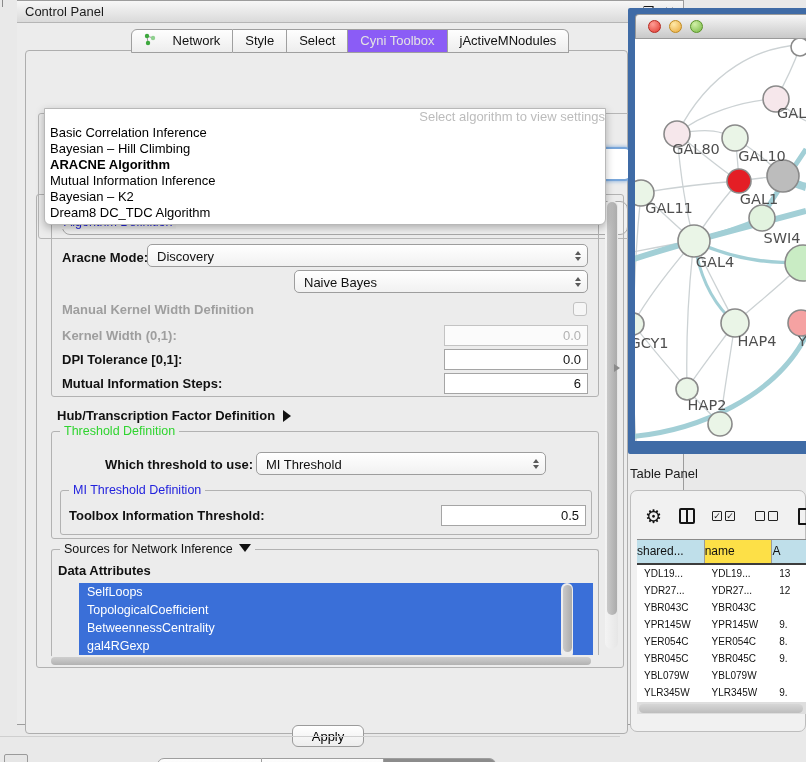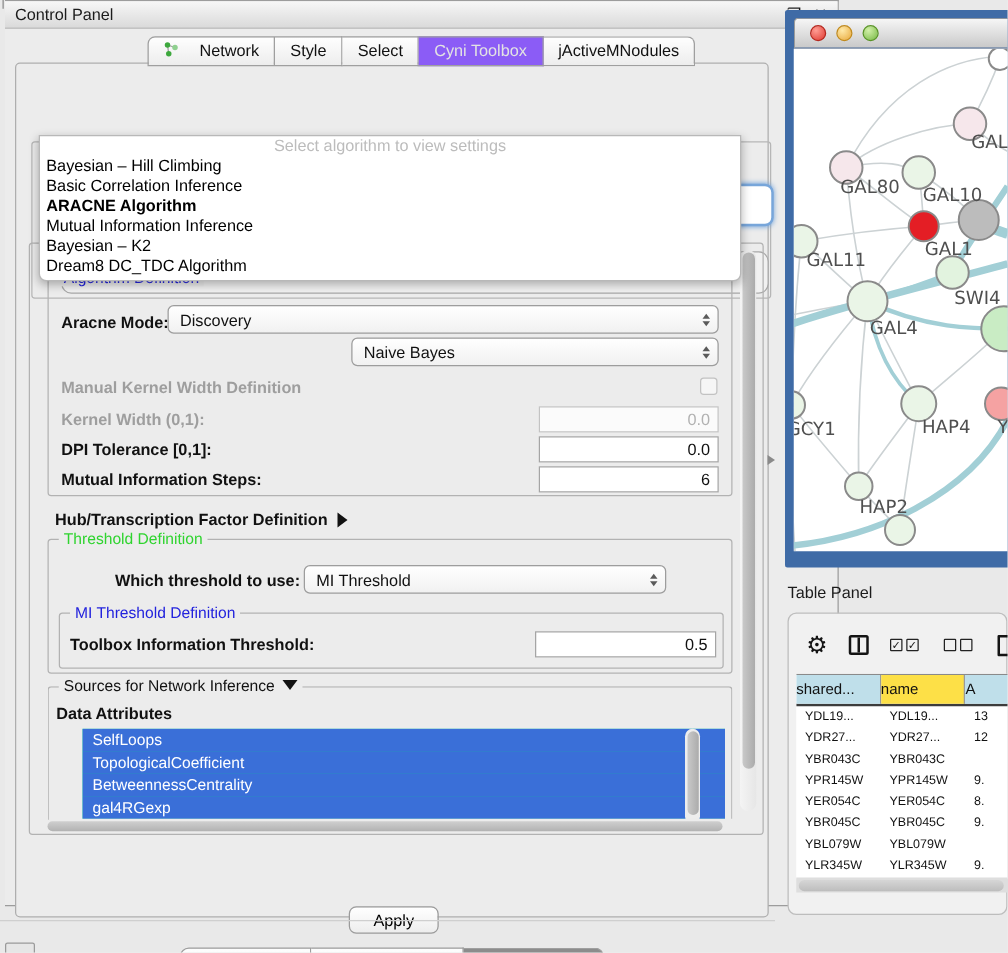--- a/index.html
+++ b/index.html
@@ -2,21 +2,21 @@
 <html style="--sel-blue: #3a6fd8; --title-blue: #2222dd; --title-green: #2fd42f; --edge-teal: #a2cfd6; --edge-gray: #ccd2d4; --header-blue: #bfdfea;"><head>
 <meta charset="utf-8">
 <style>
   html,body{margin:0;padding:0}
   body{width:806px;height:762px;position:relative;overflow:hidden;background:#e9e9e9;
        font-family:"Liberation Sans","DejaVu Sans",sans-serif;color:#111;
        -webkit-font-smoothing:antialiased}
   .abs{position:absolute}
 
   
-  #cp{left:4px;top:8;width:667px;height:725px;background:#ececec;border:1px solid #9c9c9c;
+  #cp{left:17px;top:8;width:667px;height:725px;background:#ececec;border:1px solid #9c9c9c;
       border-left:none;box-sizing:border-box}
   #cp-titlebar{left:0;top:0;right:0;height:22px;background:linear-gradient(#f7f7f7,#dadada);
       border-bottom:1px solid #b5b5b5;display:flex;align-items:center;padding:0 8px;box-sizing:border-box}
   #cp-title{font-size:13px;color:#1c1c1c}
   #cp-winbtns{margin-left:auto;display:flex;gap:10px;font-size:13px;color:#1a1a1a}
   #cp-winbtns .wb{cursor:default;font-weight:bold}
 
   
   #top-tabs{top:28px;left:0;right:0;display:flex;justify-content:center;z-index:6}
   .tab{display:flex;gap:17px;padding:3px 12px 4px;font-size:13px;
@@ -32,21 +32,21 @@
   
   #inf-box{left:12px;top:62px;width:592px;height:126px;border:1px solid #b6b6b6;border-radius:3px}
   #inf-combo-focus{left:556px;top:96px;width:46px;height:30px;background:#fff;border:2px solid #78a6da;
       border-radius:7px;box-shadow:0 0 4px #78a6da}
   #inf-combo2{left:36px;top:150px;width:566px;height:34px;background:#f1f1f1;border:1px solid #a8a8a8;
       border-radius:8px;font-size:13px;color:#c0c0c0;line-height:32px;padding-left:12px;box-sizing:border-box}
 
   
   #dd{left:18px;top:57px;width:560px;height:115px;background:#fff;border:1px solid #b8b8b8;
       border-radius:0 0 6px 6px;box-shadow:0 3px 8px rgba(0,0,0,.28);z-index:50}
-  #dd-ph{height:16px;text-align:center;color:#bcbcbc;font-size:13px;line-height:15px}
+  #dd-ph{height:16px;text-align:right;color:#bcbcbc;font-size:13px;line-height:15px}
   .dd-item{height:16px;line-height:16px;font-size:13px;padding-left:5px;color:#000;cursor:pointer}
   .dd-item.bold{font-weight:bold}
 
   
   .grp{position:absolute;border:1px solid #b2b2b2;border-radius:3px;box-sizing:border-box}
   .grp-ttl{position:absolute;top:-8px;left:8px;background:#ececec;padding:0 4px;font-size:12.5px;white-space:nowrap}
   .ttl-blue{color:var(--title-blue)}
   .ttl-green{color:var(--title-green)}
 
   .lbl{position:absolute;font-size:13px;font-weight:bold;white-space:nowrap}
@@ -64,21 +64,21 @@
   .field.dis{color:#b2b2b2;border-color:#c3c3c3;background:#fbfbfb}
   .cb{position:absolute;width:14px;height:14px;border:1px solid #c2c2c2;border-radius:3px;background:#f6f6f6;box-sizing:border-box}
 
   
   .vsb{position:absolute;background:linear-gradient(90deg,#f4f4f4,#e6e6e6);border-radius:7px}
   .vsb .thumb{position:absolute;left:1.5px;right:1.5px;background:linear-gradient(90deg,#c9c9c9,#ababab);border-radius:6px}
   .hsb{position:absolute;background:#ececec;border-radius:6px}
   .hsb .thumb{position:absolute;top:1.5px;bottom:1.5px;background:linear-gradient(#cfcfcf,#b2b2b2);border-radius:6px}
 
   
-  #attr-list{left:42px;top:388px;width:514px;height:78px;background:#14b8a6;overflow:hidden}
+  #attr-list{left:42px;top:388px;width:514px;height:78px;background:#5eead4;overflow:hidden}
   .attr-item{height:18px;line-height:18px;font-size:12.5px;color:#fff;background:var(--sel-blue);padding-left:8px}
 
   
   .arrow-r{display:inline-block;width:0;height:0;border-top:6px solid transparent;border-bottom:6px solid transparent;
       border-left:8px solid #111;vertical-align:-2px;margin-left:8px}
   .arrow-d{display:inline-block;width:0;height:0;border-left:6px solid transparent;border-right:6px solid transparent;
       border-top:8px solid #111;vertical-align:1px;margin-left:6px}
 
   
   #apply{left:266px;top:674px;width:72px;height:22px;background:linear-gradient(#ffffff,#ededed);
@@ -179,22 +179,22 @@
     </div>
 
   <div id="content" class="abs">
     <div id="inf-box" class="abs grp"></div>
     <div id="inf-combo-focus" class="abs"></div>
     <div id="inf-combo2" class="abs">gal-filtered sif default node</div>
 
     <div id="dd" class="abs">
       <div id="dd-ph">Select algorithm to view settings</div>
       <div id="dd-items">
+          <div class="dd-item">Basic Correlation Inference</div>
           <div class="dd-item">Bayesian – Hill Climbing</div>
-          <div class="dd-item">Basic Correlation Inference</div>
           <div class="dd-item bold">ARACNE Algorithm</div>
           <div class="dd-item">Mutual Information Inference</div>
           <div class="dd-item">Bayesian – K2</div>
           <div class="dd-item">Dream8 DC_TDC Algorithm</div>
         </div>
     </div>
 
     <div class="abs grp" style="left:10px;top:143px;width:588px;height:474px">
       <span class="grp-ttl">Cyni Algorithm Settings</span>
 

